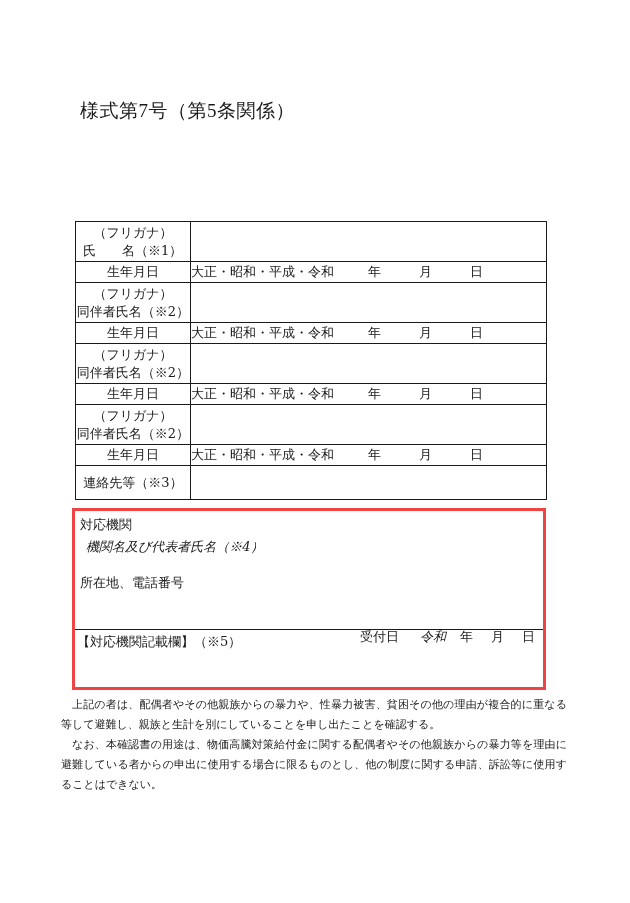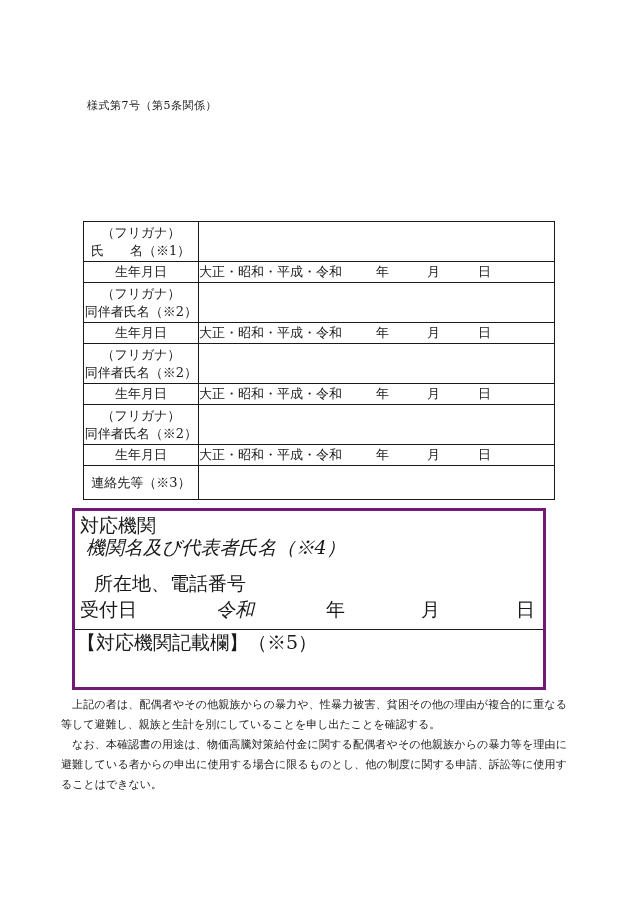--- a/index.html
+++ b/index.html
@@ -9,44 +9,44 @@
     width: 630px;
     height: 903px;
     margin: 0 auto;
     background: #ffffff;
     font-family: "DejaVu Serif", "Liberation Serif", serif;
     color: #1a1a1a;
     overflow: hidden;
   }
   .form-no {
     position: absolute;
-    left: 87px;
+    left: 80px;
     top: 98px;
-    font-size: 11px;
+    font-size: 19px;
     letter-spacing: 0.5px;
+    font-family: Liberation Serif, serif;
   }
   .title {
     position: absolute;
     top: 153px;
     left: 0;
     width: 630px;
     text-align: center;
     font-size: 14px;
     line-height: 26px;
     letter-spacing: 0.3px;
   }
   table.form-table {
     position: absolute;
     left: 75px;
     top: 221px;
     width: 471px;
     border-collapse: collapse;
     table-layout: fixed;
     font-size: 13px;
-    margin-left: 8px;
   }
   table.form-table td {
     border: 1px solid #1a1a1a;
     padding: 0;
     vertical-align: middle;
   }
   col.c1 { width: 115px; }
   col.c2 { width: 356px; }
   tr.row-name td { height: 40px; }
   tr.row-date td { height: 21px; }
@@ -58,36 +58,36 @@
   .datecell { padding-left: 5px; white-space: nowrap; }
   .datecell .ymd-y { margin-left: 34px; }
   .datecell .ymd-m { margin-left: 38px; }
   .datecell .ymd-d { margin-left: 38px; }
   .agency-box {
     position: absolute;
     left: 72px;
     top: 508px;
     width: 474px;
     height: 182px;
-    border: 3px solid #701a75;
-    font-size: 19px;
+    border: 3px solid #ef4444;
+    font-size: 13px;
     line-height: 18px;
   }
   .agency-top {
     height: 119px;
     border-bottom: 1px solid #1a1a1a;
     padding: 5px 4px 0 5px;
   }
   .agency-heading { }
   .agency-name-label { margin-top: 4px; margin-left: 6px; font-style: italic; }
-  .agency-address-label { margin-top: 18px; margin-left: 14px; }
+  .agency-address-label { margin-top: 18px; }
   .reception-row {
-    margin-top: 8px;
+    margin-top: 36px;
     display: flex;
-    justify-content: space-between;
+    justify-content: flex-end;
     padding-right: 4px;
   }
   .reception-row .r-era { margin-left: 21px; font-style: italic; }
   .reception-row .r-y { margin-left: 14px; }
   .reception-row .r-m { margin-left: 18px; }
   .reception-row .r-d { margin-left: 18px; }
   .agency-bottom {
     height: 56px;
     padding: 3px 8px 0 2px;
   }

